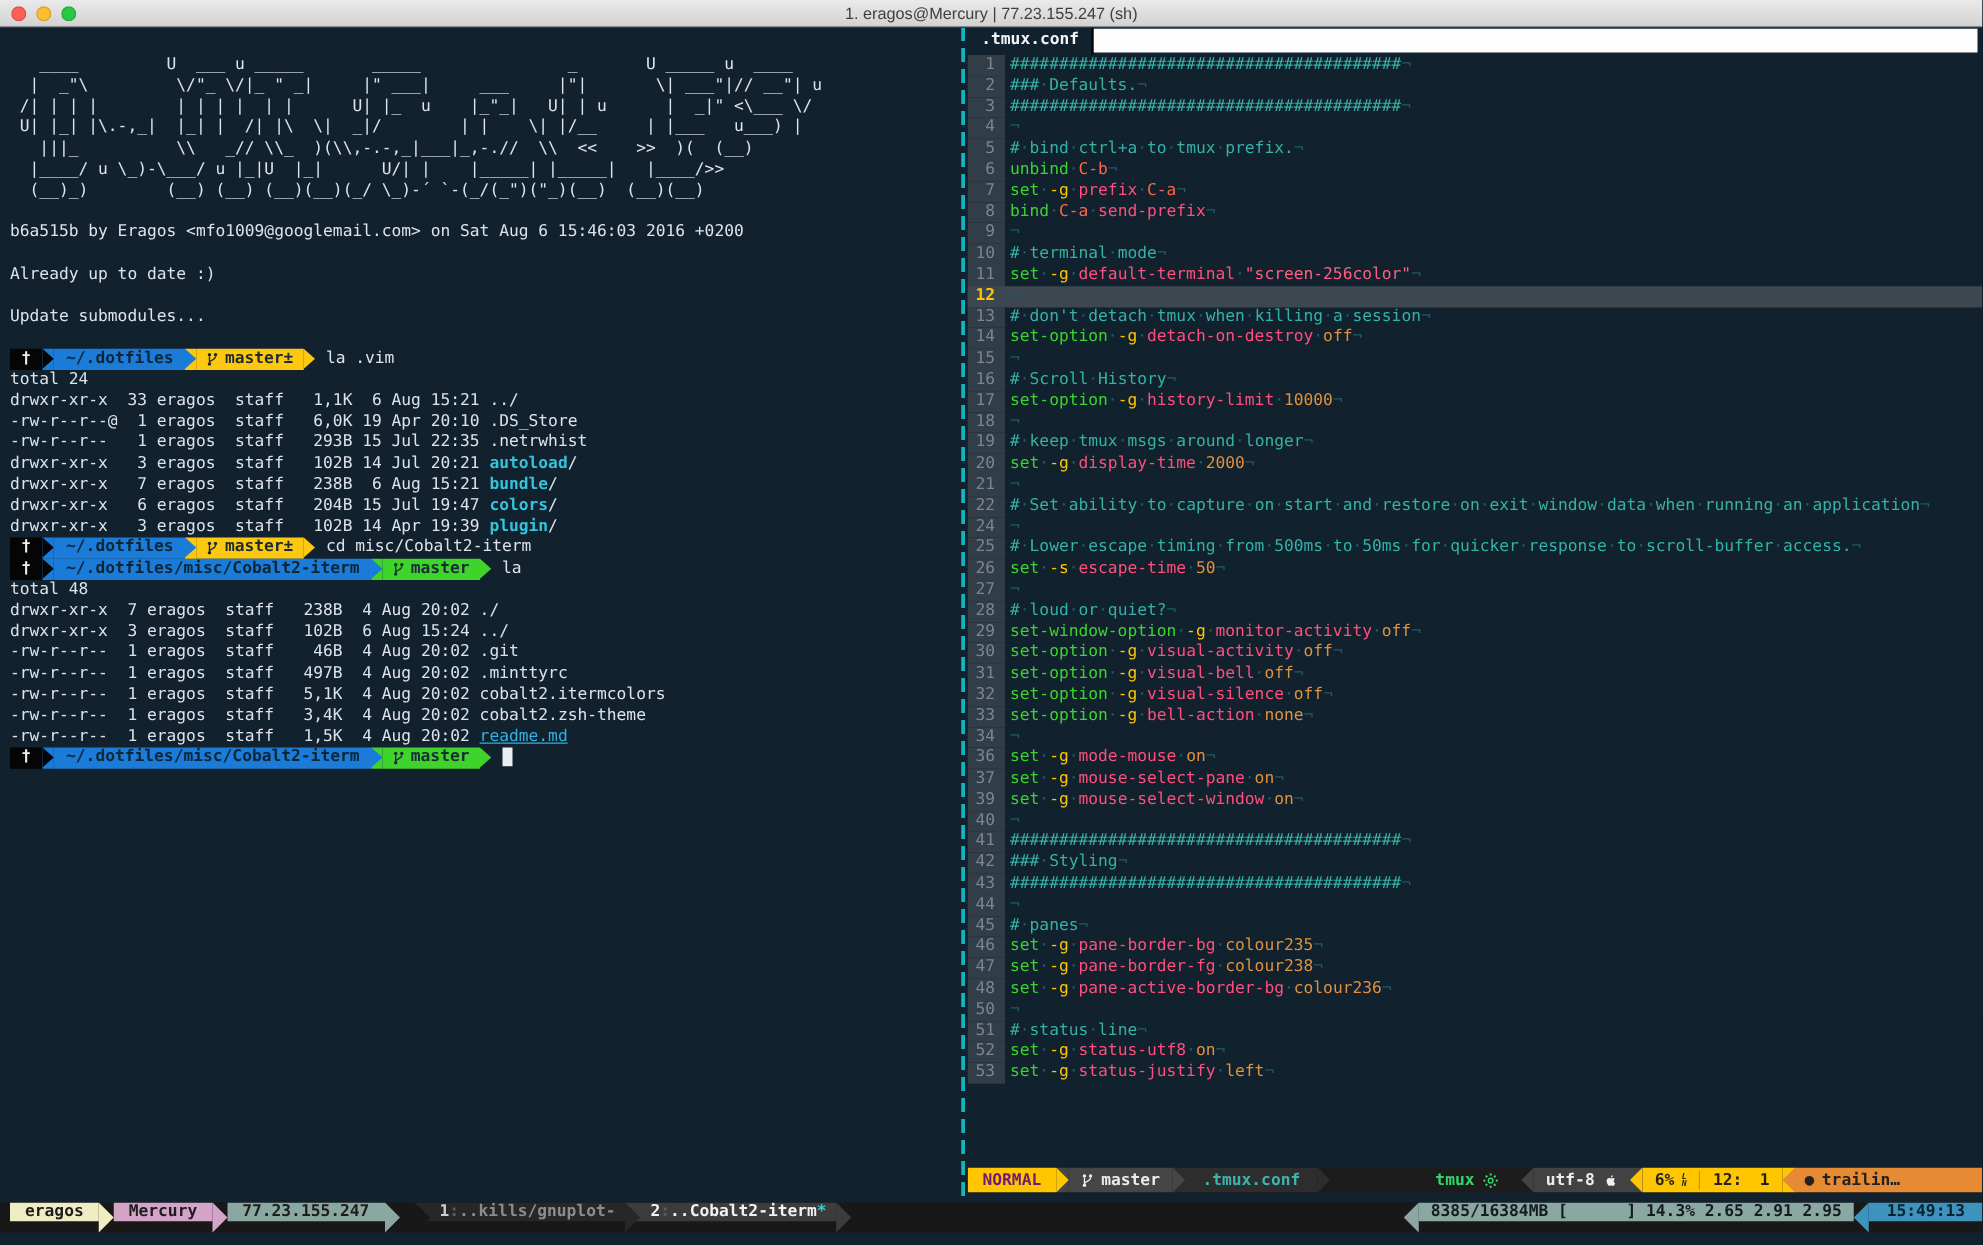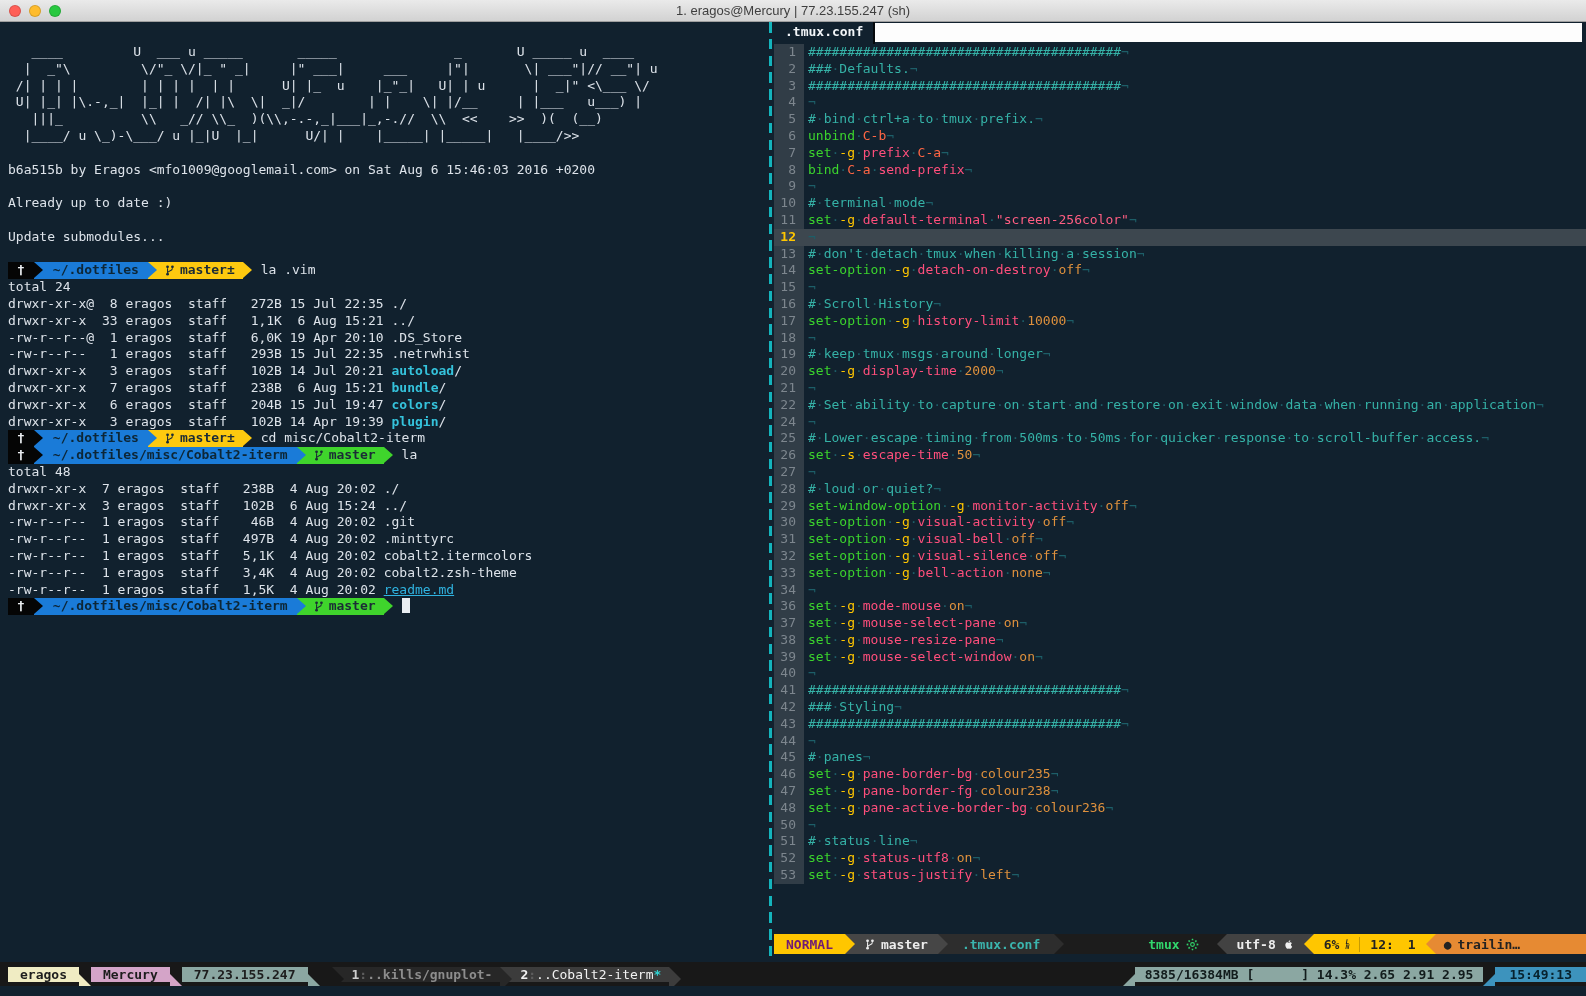--- a/index.html
+++ b/index.html
@@ -88,21 +88,21 @@
   .aseg.pos{background:var(--yellow);color:#222;padding:0 10px;gap:6px}
   .pos-col{padding-left:10px;border-left:1px solid rgba(0,0,0,.22);margin-left:4px}
   .aseg.warn{background:var(--warnorange);color:#222;flex:1;padding:0 8px}
   .lnglyph{display:inline-flex;flex-direction:column;font-size:6.5px;line-height:5.2px;
     font-weight:bold;font-style:normal;transform:translateY(.5px)}
   .gear{width:13px;height:13px;margin-left:6px;fill:currentColor}
   .apple{width:11px;height:13px;margin-left:7px;fill:#f0f0f0}
 
   
   .tmuxbar{position:absolute;left:0;right:0;bottom:10px;height:24px;background:var(--barbg);
-    display:flex;align-items:center;font-weight:bold;overflow:hidden}
+    display:flex;align-items:flex-start;font-weight:bold;overflow:hidden}
   .tseg{display:flex;align-items:center;white-space:pre;color:#1d1d1d;padding:0 10px}
   .tseg.user{background:var(--cream);margin-left:8px;padding:0 12px}
   .tseg.host{background:var(--mauve);padding:0 12px}
   .tseg.ip{background:var(--sage);padding:0 12px}
   .tseg.mem{background:var(--sage);color:#121c1c}
   .tseg.time{background:var(--timeblue);color:#07222e;padding:0 14px;flex:none}
   .tarrR{width:12px;background:var(--b,transparent);position:relative;flex:none}
   .tarrR::before{content:"";position:absolute;left:0;top:0;border-left:12px solid var(--a);
     border-top:12px solid transparent;border-bottom:12px solid transparent}
   .tarrL{width:12px;background:var(--a,transparent);position:relative;flex:none}
@@ -131,20 +131,21 @@
 <div class="term">
 
   <div class="pane-left">
     <div id="ascii-art">
         <div class="t-line art">   ____         U  ___ u _____       _____               _       U _____ u  ____</div>
         <div class="t-line art">  |  _"\         \/"_ \/|_ " _|     |" ___|     ___     |"|       \| ___"|// __"| u</div>
         <div class="t-line art"> /| | | |        | | | |  | |      U| |_  u    |_"_|   U| | u      |  _|" &lt;\___ \/</div>
         <div class="t-line art"> U| |_| |\.-,_|  |_| |  /| |\  \|  _|/        | |    \| |/__     | |___   u___) |</div>
         <div class="t-line art">   |||_          \\   _// \\_  )(\\,-.-,_|___|_,-.//  \\  &lt;&lt;    &gt;&gt;  )(  (__)</div>
         <div class="t-line art">  |____/ u \_)-\___/ u |_|U  |_|      U/| |    |_____| |_____|   |____/&gt;&gt;</div>
+        <div class="t-line art">  (__)_)        (__) (__) (__)(__)(_/ \_)-´ `-(_/(_")("_)(__)  (__)(__)</div>
       </div>
     <div class="t-line"></div>
     <div class="t-line">b6a515b by Eragos &lt;mfo1009@googlemail.com&gt; on Sat Aug 6 15:46:03 2016 +0200</div>
     <div class="t-line"></div>
     <div class="t-line">Already up to date :)</div>
     <div class="t-line"></div>
     <div class="t-line">Update submodules...</div>
     <div class="t-line"></div>
 
     <div class="t-line prompt">
@@ -157,21 +158,20 @@
             <circle cx="9" cy="3.5" r="1.7" fill="currentColor"></circle>
             <circle cx="3" cy="12.5" r="1.7" fill="currentColor"></circle>
             <path d="M3 5.2v5.6M9 5.2c0 4-6 3-6 6" fill="none" stroke="currentColor" stroke-width="1.3"></path>
           </svg><span>master±</span></span>
       <span class="parr" style="--a:var(--pyellow);--b:transparent"></span>
       <span class="pcmd">la .vim</span>
     </div>
 
     <div id="listing1">
         <div class="t-line">total 24</div>
-        <div class="t-line"><span>drwxr-xr-x@  8 eragos  staff   272B 15 Jul 22:35 </span><span class="">./</span></div>
         <div class="t-line"><span>drwxr-xr-x  33 eragos  staff   1,1K  6 Aug 15:21 </span><span class="">../</span></div>
         <div class="t-line"><span>-rw-r--r--@  1 eragos  staff   6,0K 19 Apr 20:10 </span><span class="">.DS_Store</span></div>
         <div class="t-line"><span>-rw-r--r--   1 eragos  staff   293B 15 Jul 22:35 </span><span class="">.netrwhist</span></div>
         <div class="t-line"><span>drwxr-xr-x   3 eragos  staff   102B 14 Jul 20:21 </span><span class="dirname">autoload</span><span>/</span></div>
         <div class="t-line"><span>drwxr-xr-x   7 eragos  staff   238B  6 Aug 15:21 </span><span class="dirname">bundle</span><span>/</span></div>
         <div class="t-line"><span>drwxr-xr-x   6 eragos  staff   204B 15 Jul 19:47 </span><span class="dirname">colors</span><span>/</span></div>
         <div class="t-line"><span>drwxr-xr-x   3 eragos  staff   102B 14 Apr 19:39 </span><span class="dirname">plugin</span><span>/</span></div>
       </div>
 
     <div class="t-line prompt">
@@ -269,21 +269,20 @@
         <div class="vrow"><span class="ln">27</span><span class="code"><span class="tk-dim">¬</span></span></div>
         <div class="vrow"><span class="ln">28</span><span class="code"><span class="tk-c">#</span><span class="tk-dim">·</span><span class="tk-c">loud</span><span class="tk-dim">·</span><span class="tk-c">or</span><span class="tk-dim">·</span><span class="tk-c">quiet?</span><span class="tk-dim">¬</span></span></div>
         <div class="vrow"><span class="ln">29</span><span class="code"><span class="tk-k">set-window-option</span><span class="tk-dim">·</span><span class="tk-f">-g</span><span class="tk-dim">·</span><span class="tk-o">monitor-activity</span><span class="tk-dim">·</span><span class="tk-v">off</span><span class="tk-dim">¬</span></span></div>
         <div class="vrow"><span class="ln">30</span><span class="code"><span class="tk-k">set-option</span><span class="tk-dim">·</span><span class="tk-f">-g</span><span class="tk-dim">·</span><span class="tk-o">visual-activity</span><span class="tk-dim">·</span><span class="tk-v">off</span><span class="tk-dim">¬</span></span></div>
         <div class="vrow"><span class="ln">31</span><span class="code"><span class="tk-k">set-option</span><span class="tk-dim">·</span><span class="tk-f">-g</span><span class="tk-dim">·</span><span class="tk-o">visual-bell</span><span class="tk-dim">·</span><span class="tk-v">off</span><span class="tk-dim">¬</span></span></div>
         <div class="vrow"><span class="ln">32</span><span class="code"><span class="tk-k">set-option</span><span class="tk-dim">·</span><span class="tk-f">-g</span><span class="tk-dim">·</span><span class="tk-o">visual-silence</span><span class="tk-dim">·</span><span class="tk-v">off</span><span class="tk-dim">¬</span></span></div>
         <div class="vrow"><span class="ln">33</span><span class="code"><span class="tk-k">set-option</span><span class="tk-dim">·</span><span class="tk-f">-g</span><span class="tk-dim">·</span><span class="tk-o">bell-action</span><span class="tk-dim">·</span><span class="tk-v">none</span><span class="tk-dim">¬</span></span></div>
         <div class="vrow"><span class="ln">34</span><span class="code"><span class="tk-dim">¬</span></span></div>
         <div class="vrow"><span class="ln">36</span><span class="code"><span class="tk-k">set</span><span class="tk-dim">·</span><span class="tk-f">-g</span><span class="tk-dim">·</span><span class="tk-o">mode-mouse</span><span class="tk-dim">·</span><span class="tk-v">on</span><span class="tk-dim">¬</span></span></div>
         <div class="vrow"><span class="ln">37</span><span class="code"><span class="tk-k">set</span><span class="tk-dim">·</span><span class="tk-f">-g</span><span class="tk-dim">·</span><span class="tk-o">mouse-select-pane</span><span class="tk-dim">·</span><span class="tk-v">on</span><span class="tk-dim">¬</span></span></div>
-        <div class="vrow"><span class="ln">38</span><span class="code"><span class="tk-k">set</span><span class="tk-dim">·</span><span class="tk-f">-g</span><span class="tk-dim">·</span><span class="tk-o">mouse-resize-pane</span><span class="tk-dim">¬</span></span></div>
         <div class="vrow"><span class="ln">39</span><span class="code"><span class="tk-k">set</span><span class="tk-dim">·</span><span class="tk-f">-g</span><span class="tk-dim">·</span><span class="tk-o">mouse-select-window</span><span class="tk-dim">·</span><span class="tk-v">on</span><span class="tk-dim">¬</span></span></div>
         <div class="vrow"><span class="ln">40</span><span class="code"><span class="tk-dim">¬</span></span></div>
         <div class="vrow"><span class="ln">41</span><span class="code"><span class="tk-c">########################################</span><span class="tk-dim">¬</span></span></div>
         <div class="vrow"><span class="ln">42</span><span class="code"><span class="tk-c">###</span><span class="tk-dim">·</span><span class="tk-c">Styling</span><span class="tk-dim">¬</span></span></div>
         <div class="vrow"><span class="ln">43</span><span class="code"><span class="tk-c">########################################</span><span class="tk-dim">¬</span></span></div>
         <div class="vrow"><span class="ln">44</span><span class="code"><span class="tk-dim">¬</span></span></div>
         <div class="vrow"><span class="ln">45</span><span class="code"><span class="tk-c">#</span><span class="tk-dim">·</span><span class="tk-c">panes</span><span class="tk-dim">¬</span></span></div>
         <div class="vrow"><span class="ln">46</span><span class="code"><span class="tk-k">set</span><span class="tk-dim">·</span><span class="tk-f">-g</span><span class="tk-dim">·</span><span class="tk-o">pane-border-bg</span><span class="tk-dim">·</span><span class="tk-v">colour235</span><span class="tk-dim">¬</span></span></div>
         <div class="vrow"><span class="ln">47</span><span class="code"><span class="tk-k">set</span><span class="tk-dim">·</span><span class="tk-f">-g</span><span class="tk-dim">·</span><span class="tk-o">pane-border-fg</span><span class="tk-dim">·</span><span class="tk-v">colour238</span><span class="tk-dim">¬</span></span></div>
         <div class="vrow"><span class="ln">48</span><span class="code"><span class="tk-k">set</span><span class="tk-dim">·</span><span class="tk-f">-g</span><span class="tk-dim">·</span><span class="tk-o">pane-active-border-bg</span><span class="tk-dim">·</span><span class="tk-v">colour236</span><span class="tk-dim">¬</span></span></div>
@@ -331,21 +330,21 @@
     <span class="tarrR" style="--a:var(--cream);--b:var(--mauve)"></span>
     <span class="tseg host">Mercury</span>
     <span class="tarrR" style="--a:var(--mauve);--b:var(--sage)"></span>
     <span class="tseg ip">77.23.155.247</span>
     <span class="tarrR" style="--a:var(--sage);--b:transparent"></span>
     <span class="tspacer"></span>
     <span id="tmux-windows" style="display:flex;align-items:stretch">
         <span class="tarrR" style="--a: var(--barbg); --b: var(--win1bg);"></span>
         <span class="twin inactive" style="background: var(--win1bg);"><span class="num">1</span><span class="colon">:</span><span class="name">..kills/gnuplot-</span><span class="flag"></span></span>
         <span class="tarrR" style="--a: var(--win1bg); --b: var(--win2bg);"></span>
-        <span class="twin active" style="background: var(--win2bg);"><span class="num">2</span><span class="colon">:</span><span class="name" style="font-weight: normal;">..Cobalt2-iterm</span><span class="flag">*</span></span>
+        <span class="twin active" style="background: var(--win2bg);"><span class="num">2</span><span class="colon">:</span><span class="name" style="font-weight: bold;">..Cobalt2-iterm</span><span class="flag">*</span></span>
         <span class="tarrR" style="--a: var(--win2bg); --b: transparent;"></span>
       </span>
     <span class="tfill"></span>
     <span class="tarrL" style="--a:transparent;--b:var(--sage)"></span>
     <span class="tseg mem">8385/16384MB [      ] 14.3% 2.65 2.91 2.95</span>
     <span class="tarrL" style="--a:var(--sage);--b:var(--timeblue)"></span>
     <span class="tseg time">15:49:13</span>
   </div>
 </div>
 

